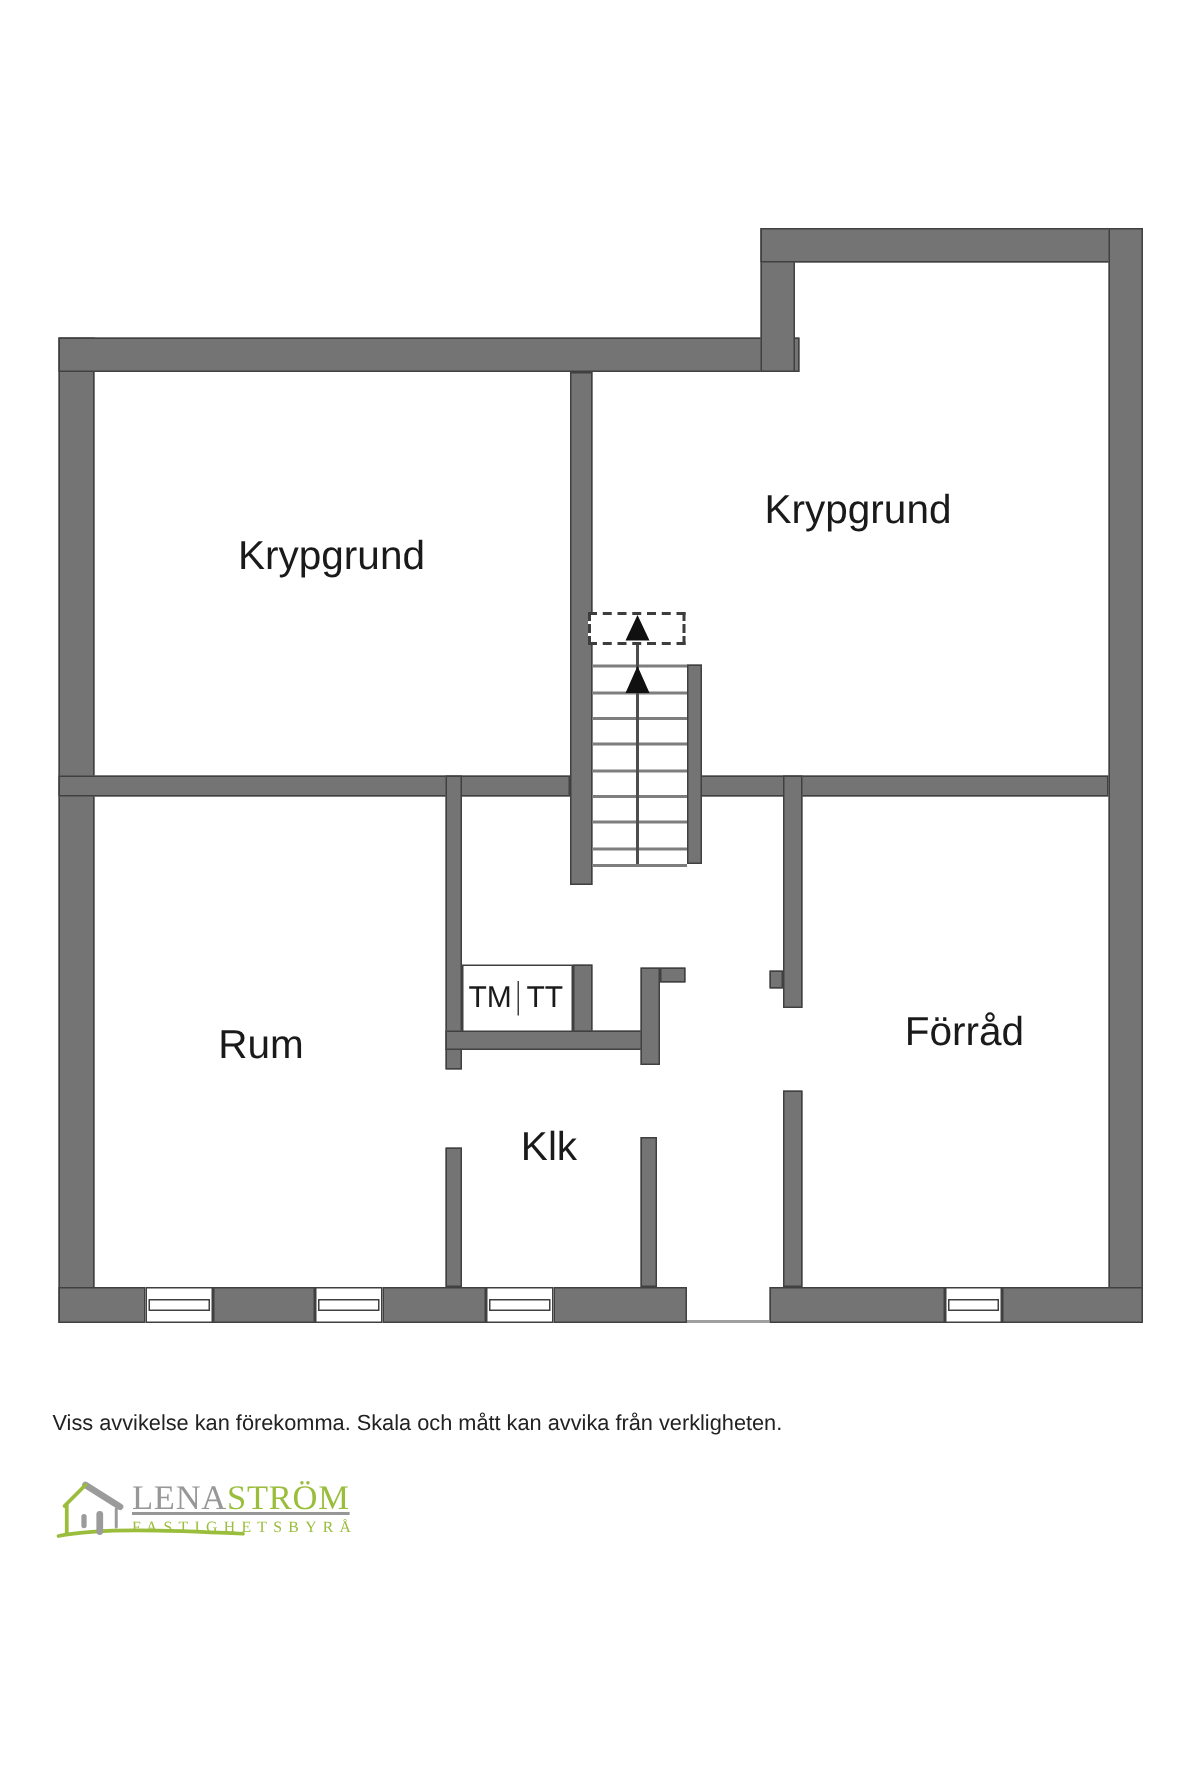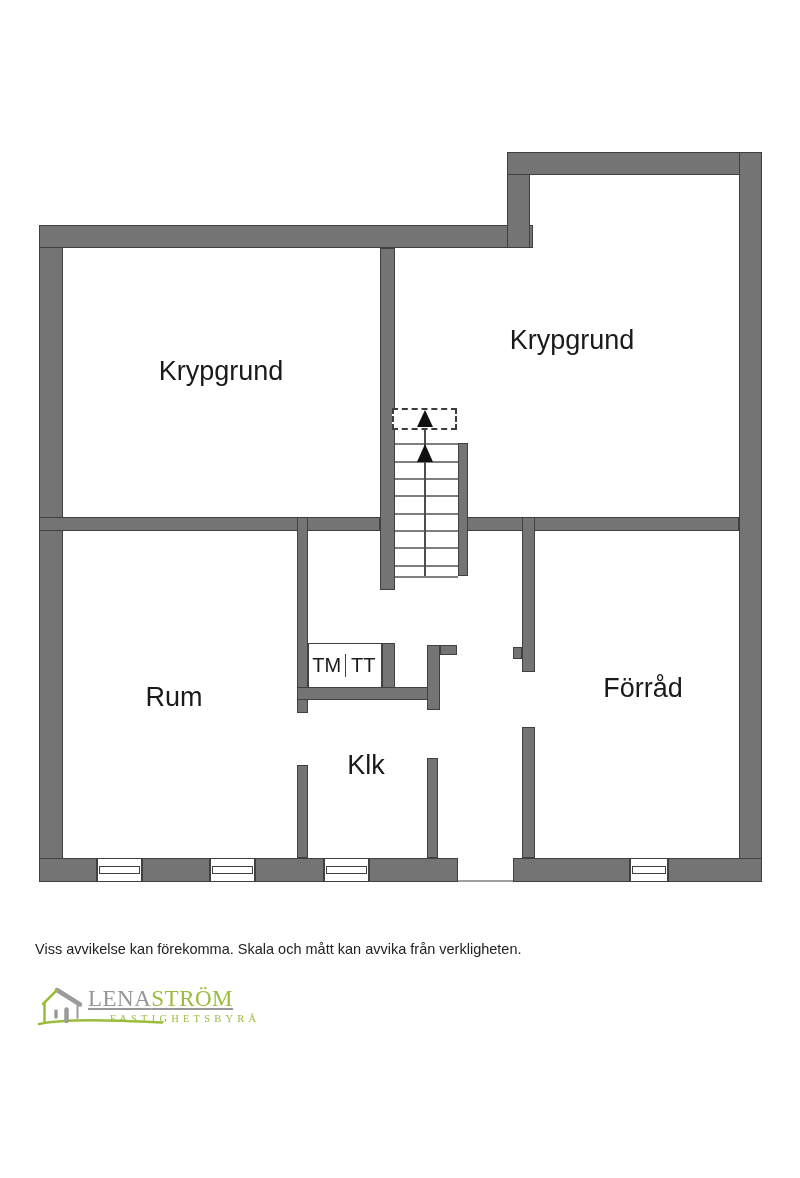--- a/index.html
+++ b/index.html
@@ -12,21 +12,21 @@
   .footer-note{
     position:absolute;left:35px;top:940px;
     font-size:14.5px;line-height:18px;color:#222222;
     font-family:"Liberation Sans",sans-serif;
   }
   .logo{position:absolute;left:36px;top:983px;width:230px;height:52px;}
   .logo svg{position:absolute;left:0;top:0;}
   .logo-text{position:absolute;left:52px;top:4px;}
   .brand-line{font-family:"Liberation Serif",serif;font-size:23px;letter-spacing:.5px;color:#979797;line-height:24px;text-decoration:underline;}
   .brand-line .green{color:#9abd3c;}
-  .tagline{font-family:"Liberation Serif",serif;font-size:10.5px;letter-spacing:4.2px;color:#9abd3c;margin-top:2px;margin-left:22px;}
+  .tagline{font-family:"Liberation Serif",serif;font-size:10.5px;letter-spacing:4.2px;color:#9abd3c;margin-top:2px;}
   .lg-green{stroke:#9abd3c;fill:none;stroke-linecap:round;}
   .lg-gray{stroke:#9b9b9b;fill:none;stroke-linecap:round;}
 </style>
 </head>
 <body>
 
 <div id="plan">
     <div style="position: absolute; left: 39px; top: 225px; width: 24px; height: 657px; background: rgb(116, 116, 116); border: 1px solid rgb(64, 64, 64); box-sizing: border-box;"></div>
     <div style="position: absolute; left: 39px; top: 225px; width: 494px; height: 23px; background: rgb(116, 116, 116); border: 1px solid rgb(64, 64, 64); box-sizing: border-box;"></div>
     <div style="position: absolute; left: 507px; top: 152px; width: 23px; height: 96px; background: rgb(116, 116, 116); border: 1px solid rgb(64, 64, 64); box-sizing: border-box;"></div>

